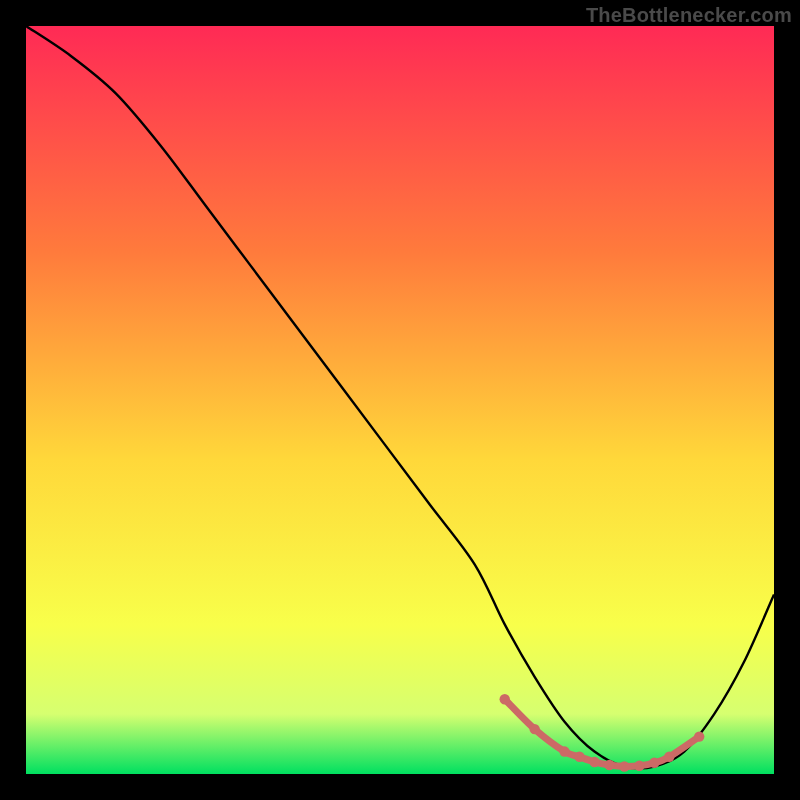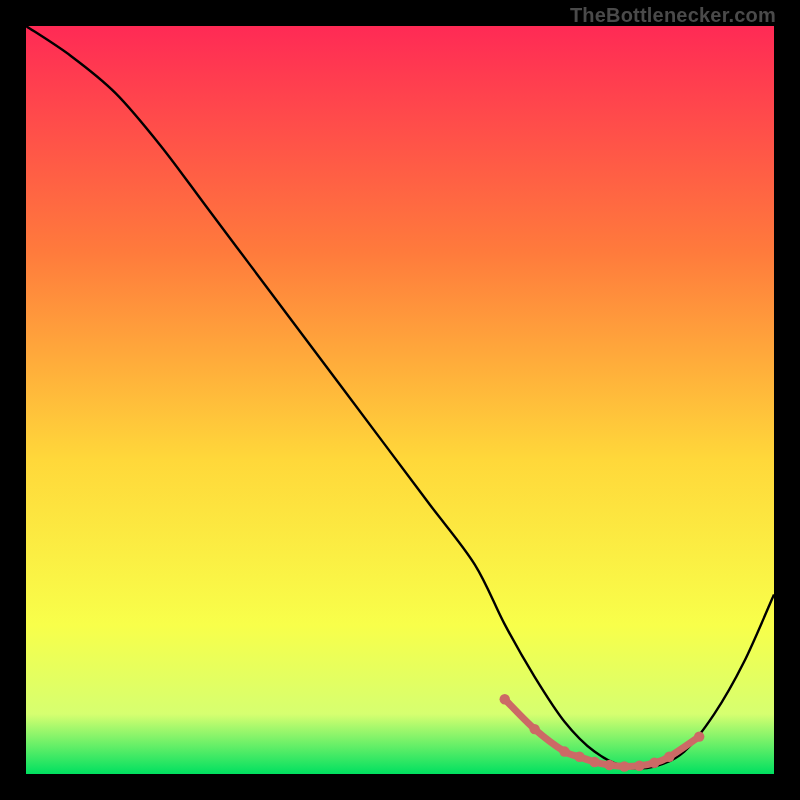--- a/index.html
+++ b/index.html
@@ -13,21 +13,21 @@
   }
   .stage {
     position: relative;
     width: 800px;
     height: 800px;
     background: #000;
   }
   .watermark {
     position: absolute;
     top: 4px;
-    right: 24px;
+    right: 8px;
     font-size: 20px;
     font-weight: 600;
     color: #4a4a4a;
     letter-spacing: 0.2px;
     z-index: 30;
   }
   .plot-outer {
     position: absolute;
     left: 26px;
     top: 26px;

